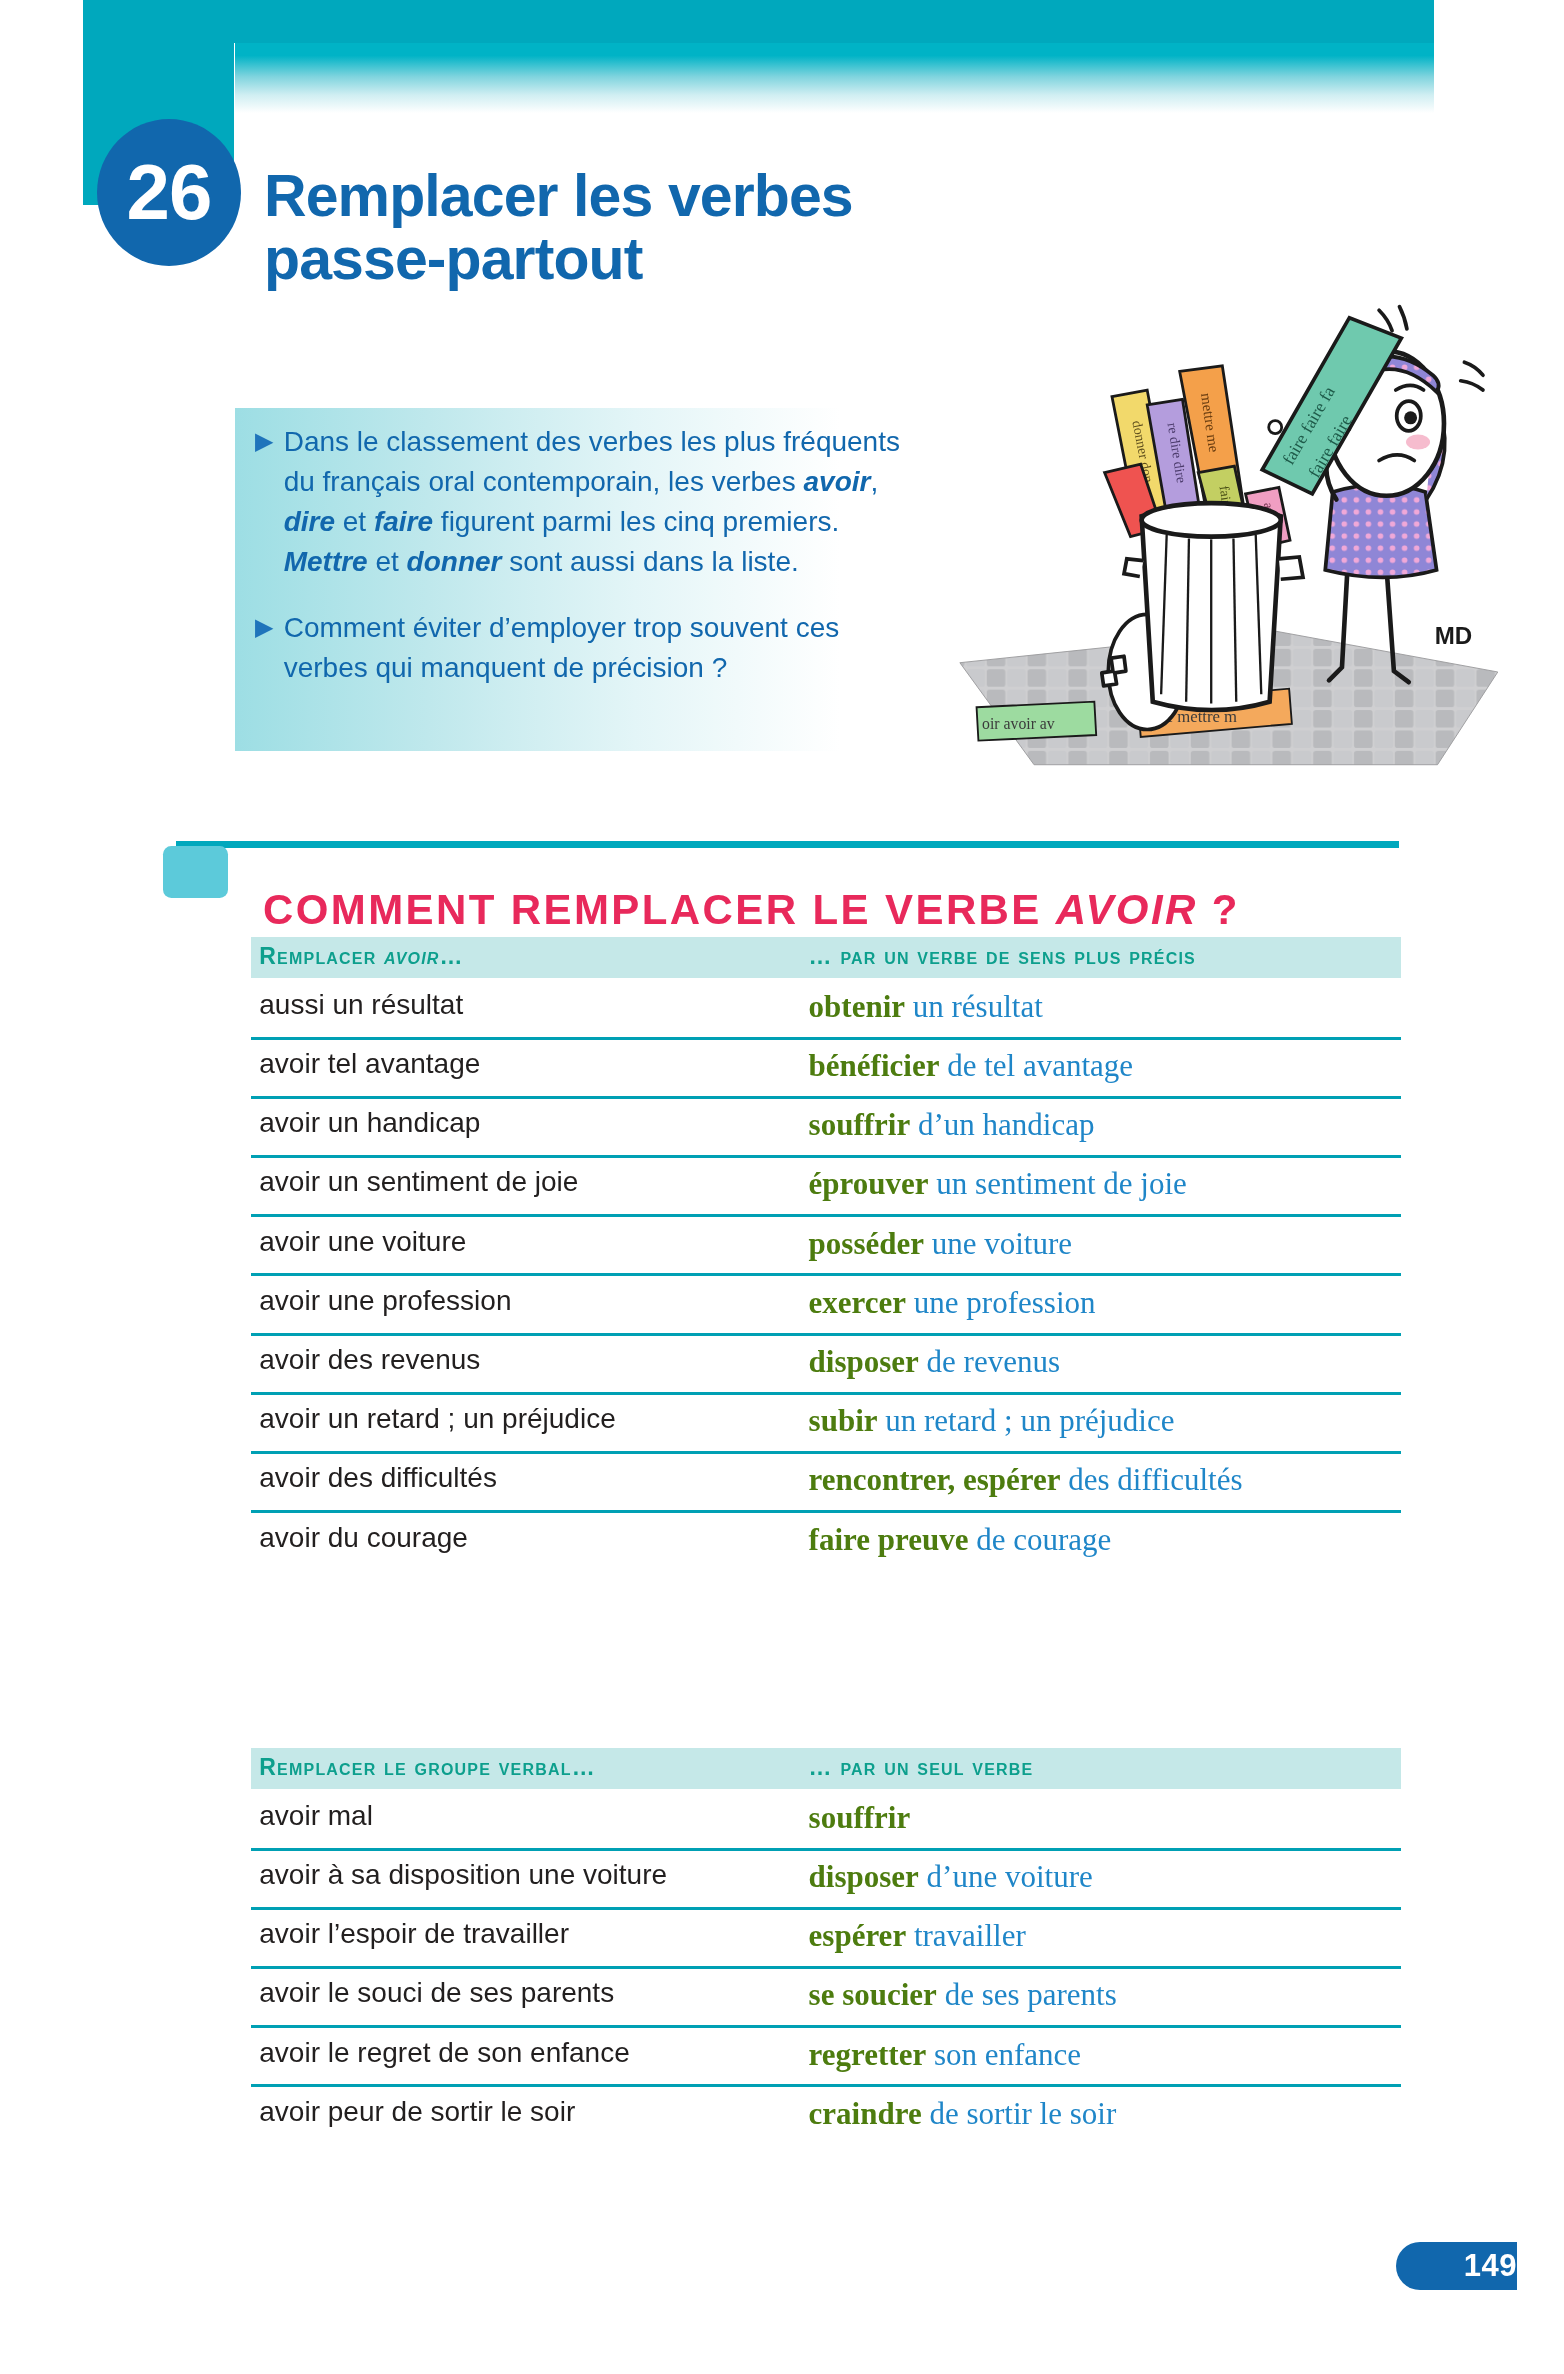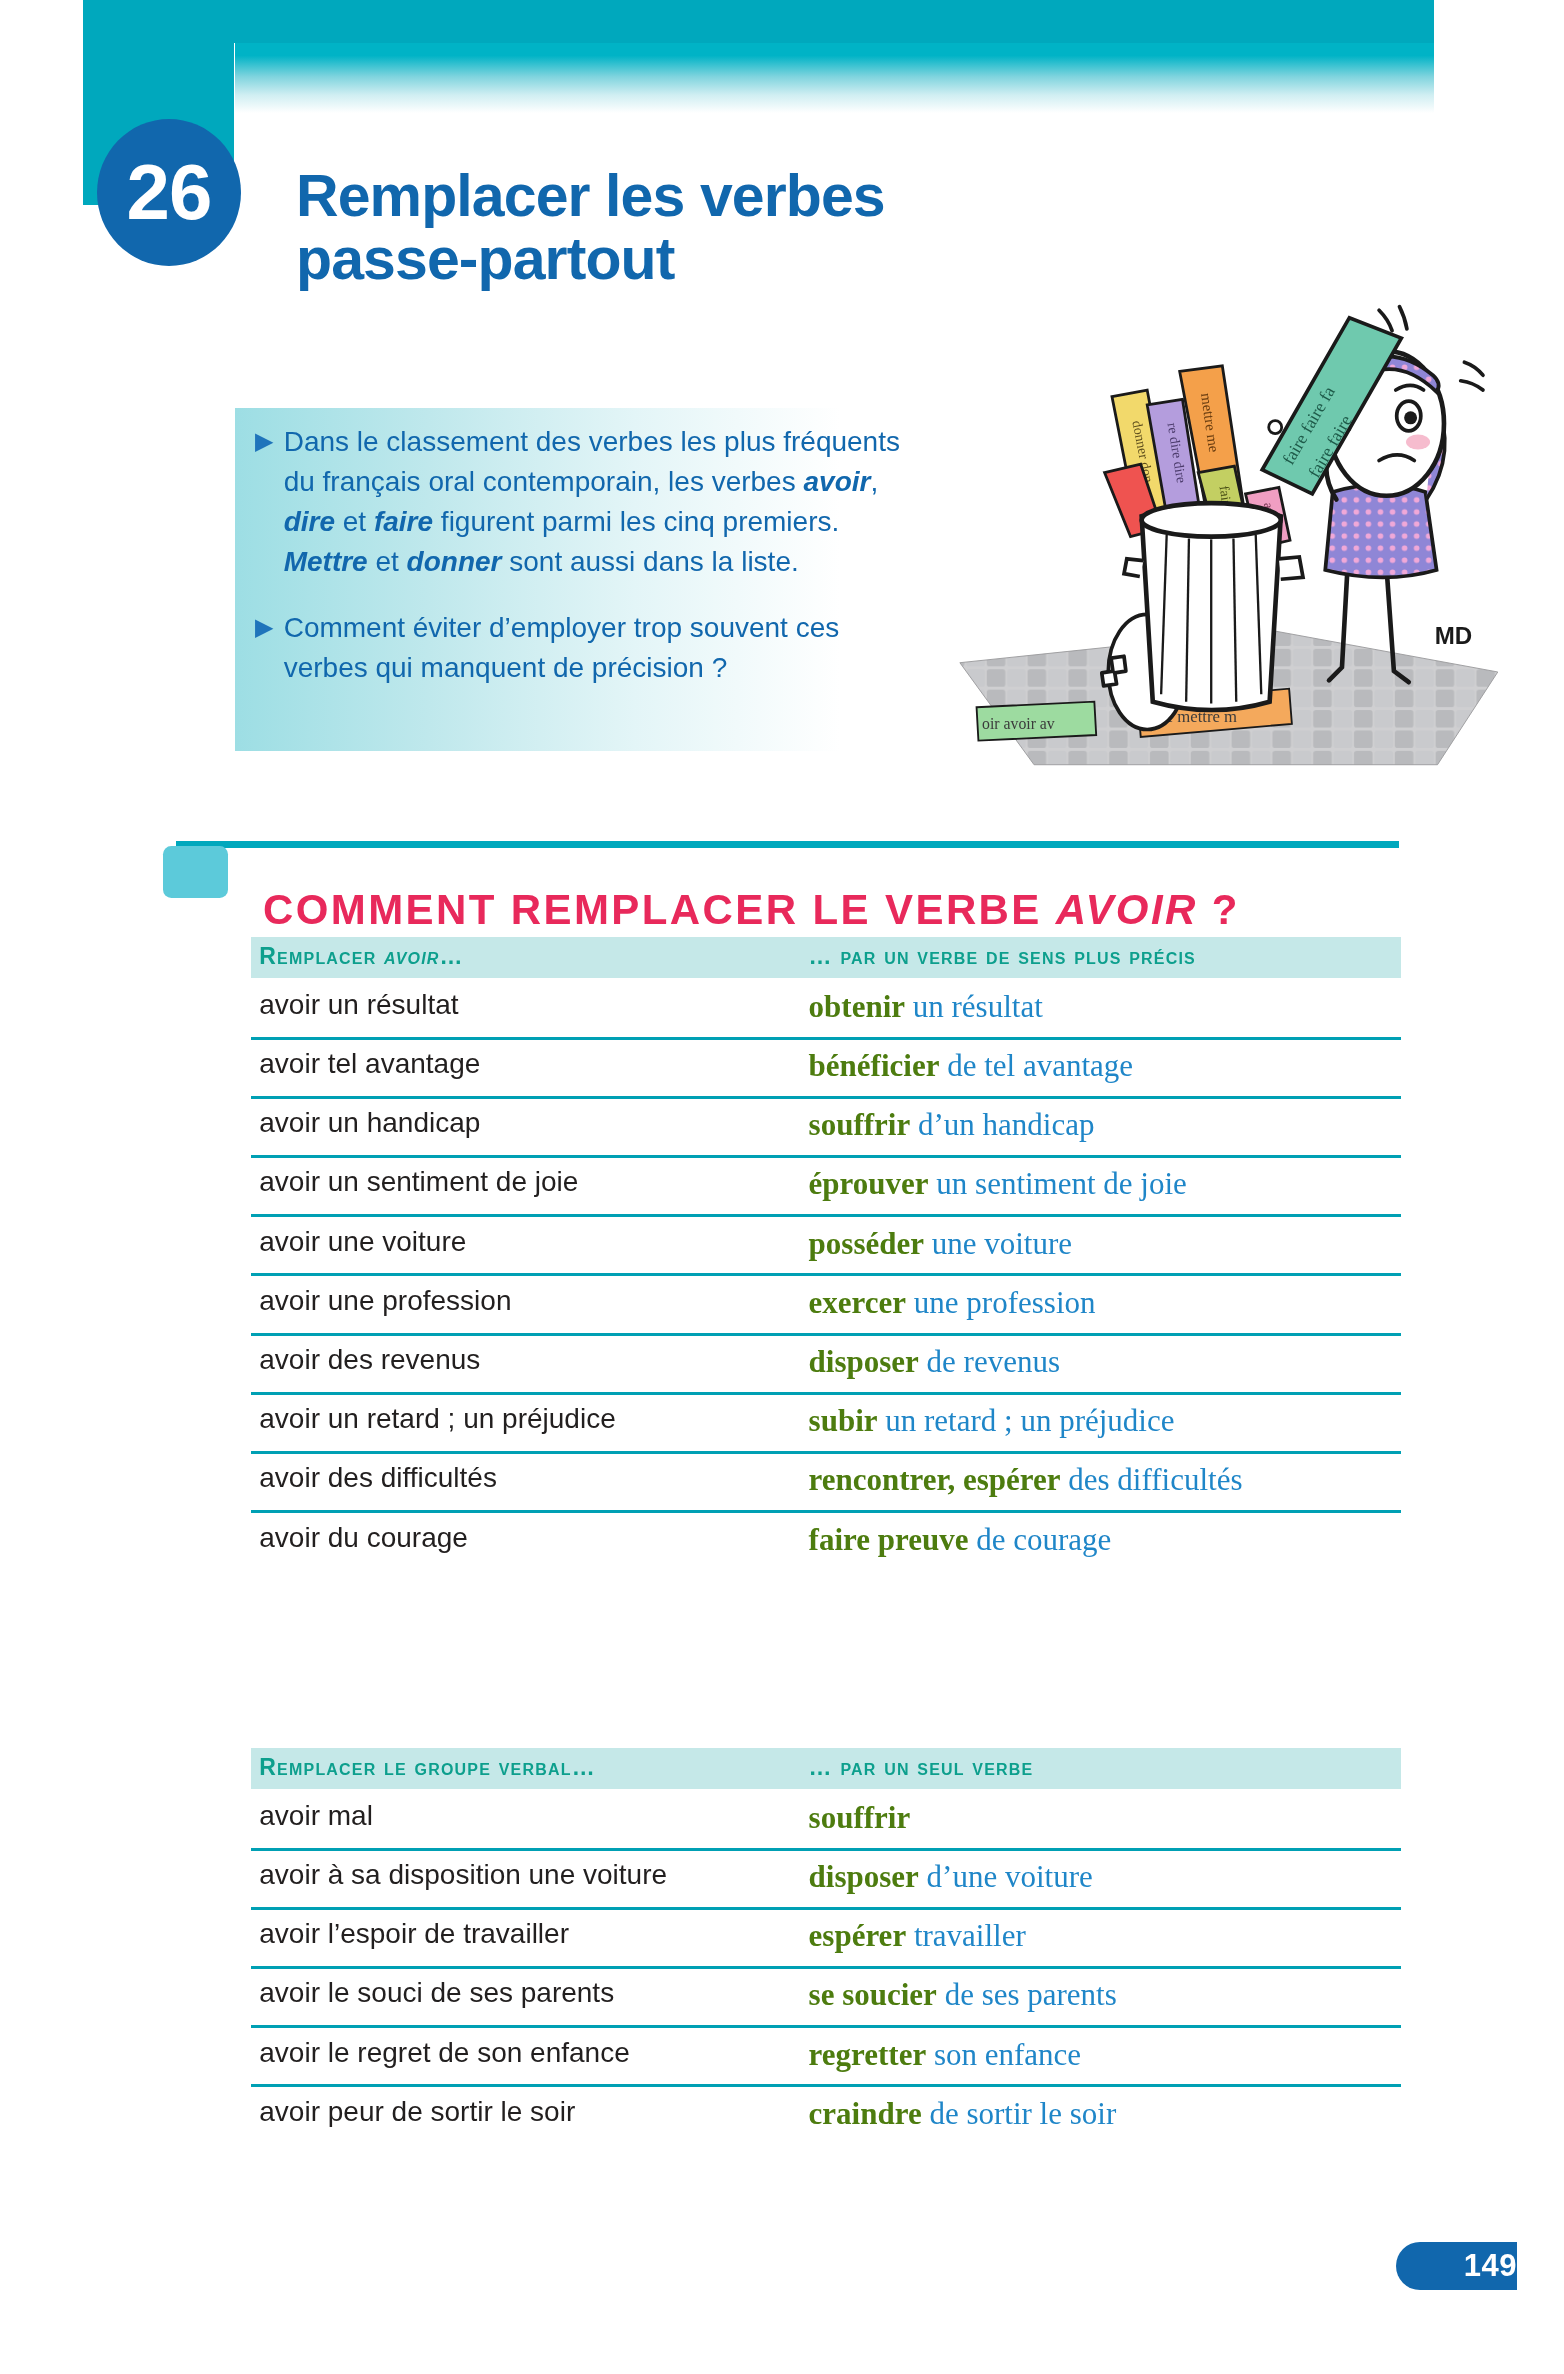--- a/index.html
+++ b/index.html
@@ -57,21 +57,20 @@
   }
   #chapter-title {
     position: absolute;
     left: 264px; top: 125px;
     width: 835px;
     color: #1167ad;
     font-size: 59px;
     font-weight: bold;
     line-height: 1.08;
     letter-spacing: -0.9px;
-    margin-left: 32px;
   }
 
   
   #intro-box {
     position: absolute;
     left: 235px; top: 408px;
     width: 605px; height: 343px;
     background: linear-gradient(to right, #9ddee4 0%, #bfe8ec 32%, #e3f5f7 66%, #ffffff 100%);
   }
   #intro-list {
@@ -338,21 +337,21 @@
 
 <table class="verb-table" id="table-avoir">
   <thead>
     <tr>
       <th class="col-a">Remplacer <i>avoir</i>…</th>
       <th>… par un verbe de sens plus précis</th>
     </tr>
   </thead>
   <tbody>
       <tr class="first-row">
-        <td class="cell-left">avoir un résultat</td>
+        <td class="cell-left">aussi un résultat</td>
         <td class="cell-right"><b>obtenir</b> un résultat</td>
       </tr>
       <tr>
         <td class="cell-left">avoir tel avantage</td>
         <td class="cell-right"><b>bénéficier</b> de tel avantage</td>
       </tr>
       <tr>
         <td class="cell-left">avoir un handicap</td>
         <td class="cell-right"><b>souffrir</b> d’un handicap</td>
       </tr>

